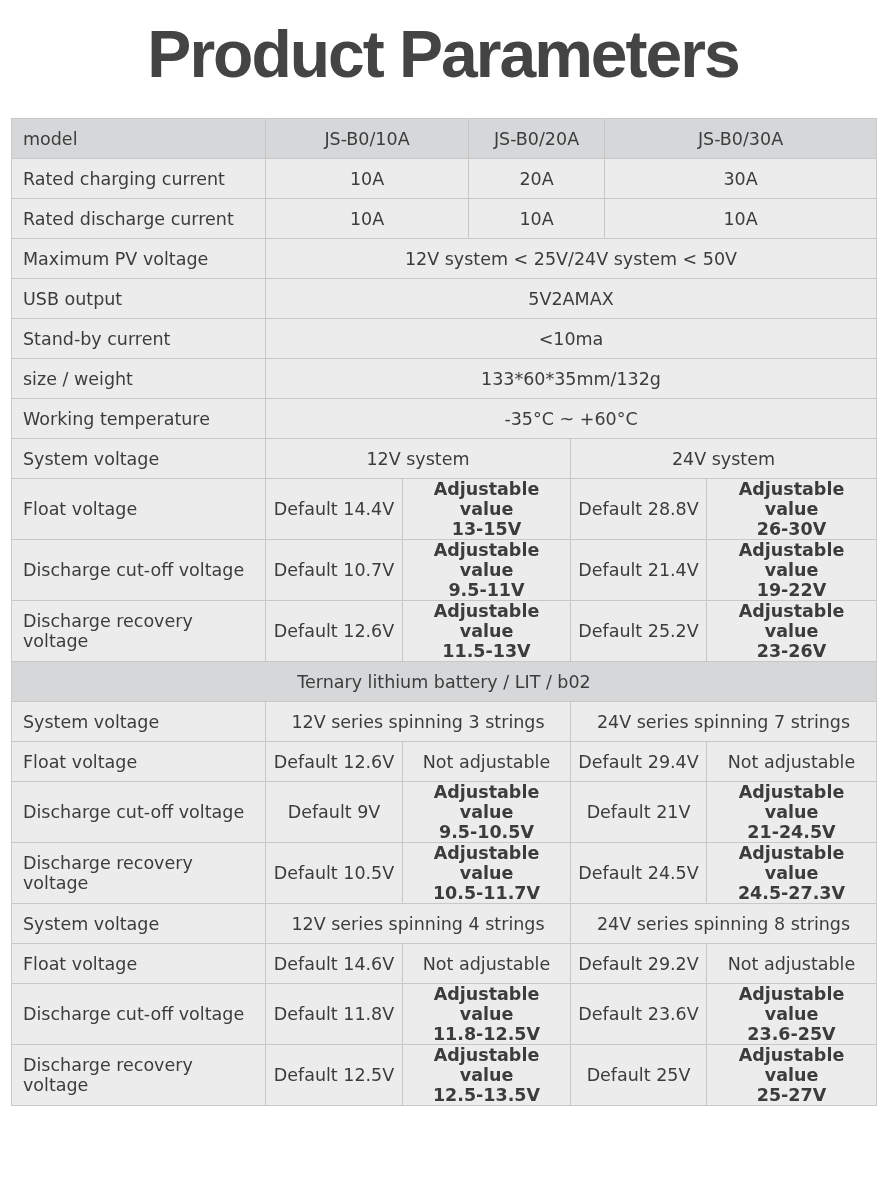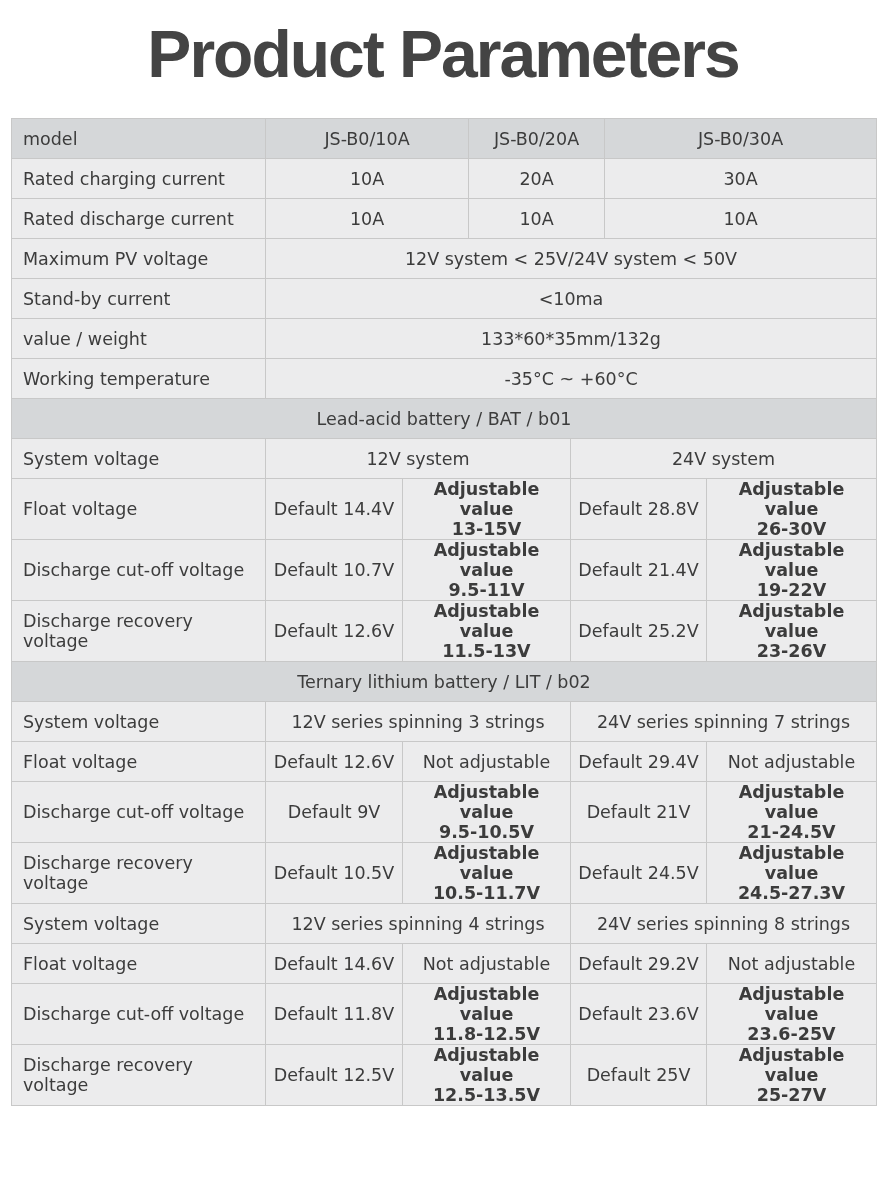--- a/index.html
+++ b/index.html
@@ -48,35 +48,36 @@
     <td class="lbl">Rated discharge current</td>
     <td colspan="2">10A</td>
     <td colspan="2">10A</td>
     <td colspan="2">10A</td>
   </tr>
   <tr class="r40">
     <td class="lbl">Maximum PV voltage</td>
     <td colspan="6">12V system &lt; 25V/24V system &lt; 50V</td>
   </tr>
   <tr class="r40">
+    <td class="lbl">USB output</td>
+    <td colspan="6">5V2AMAX</td>
+  </tr>
+  <tr class="r40">
     <td class="lbl">Stand-by current</td>
     <td colspan="6">&lt;10ma</td>
   </tr>
   <tr class="r40">
-    <td class="lbl">value / weight</td>
+    <td class="lbl">size / weight</td>
     <td colspan="6">133*60*35mm/132g</td>
   </tr>
   <tr class="r40">
     <td class="lbl">Working temperature</td>
     <td colspan="6">-35°C  ~  +60°C</td>
   </tr>
 
-  <tr class="sec r40">
-    <td colspan="7">Lead-acid battery / BAT / b01</td>
-  </tr>
   <tr class="r40">
     <td class="lbl">System voltage</td>
     <td colspan="3">12V system</td>
     <td colspan="3">24V system</td>
   </tr>
   <tr class="r54">
     <td class="lbl">Float voltage</td>
     <td>Default 14.4V</td>
     <td colspan="2">
           <span class="two">Adjustable value</span>

